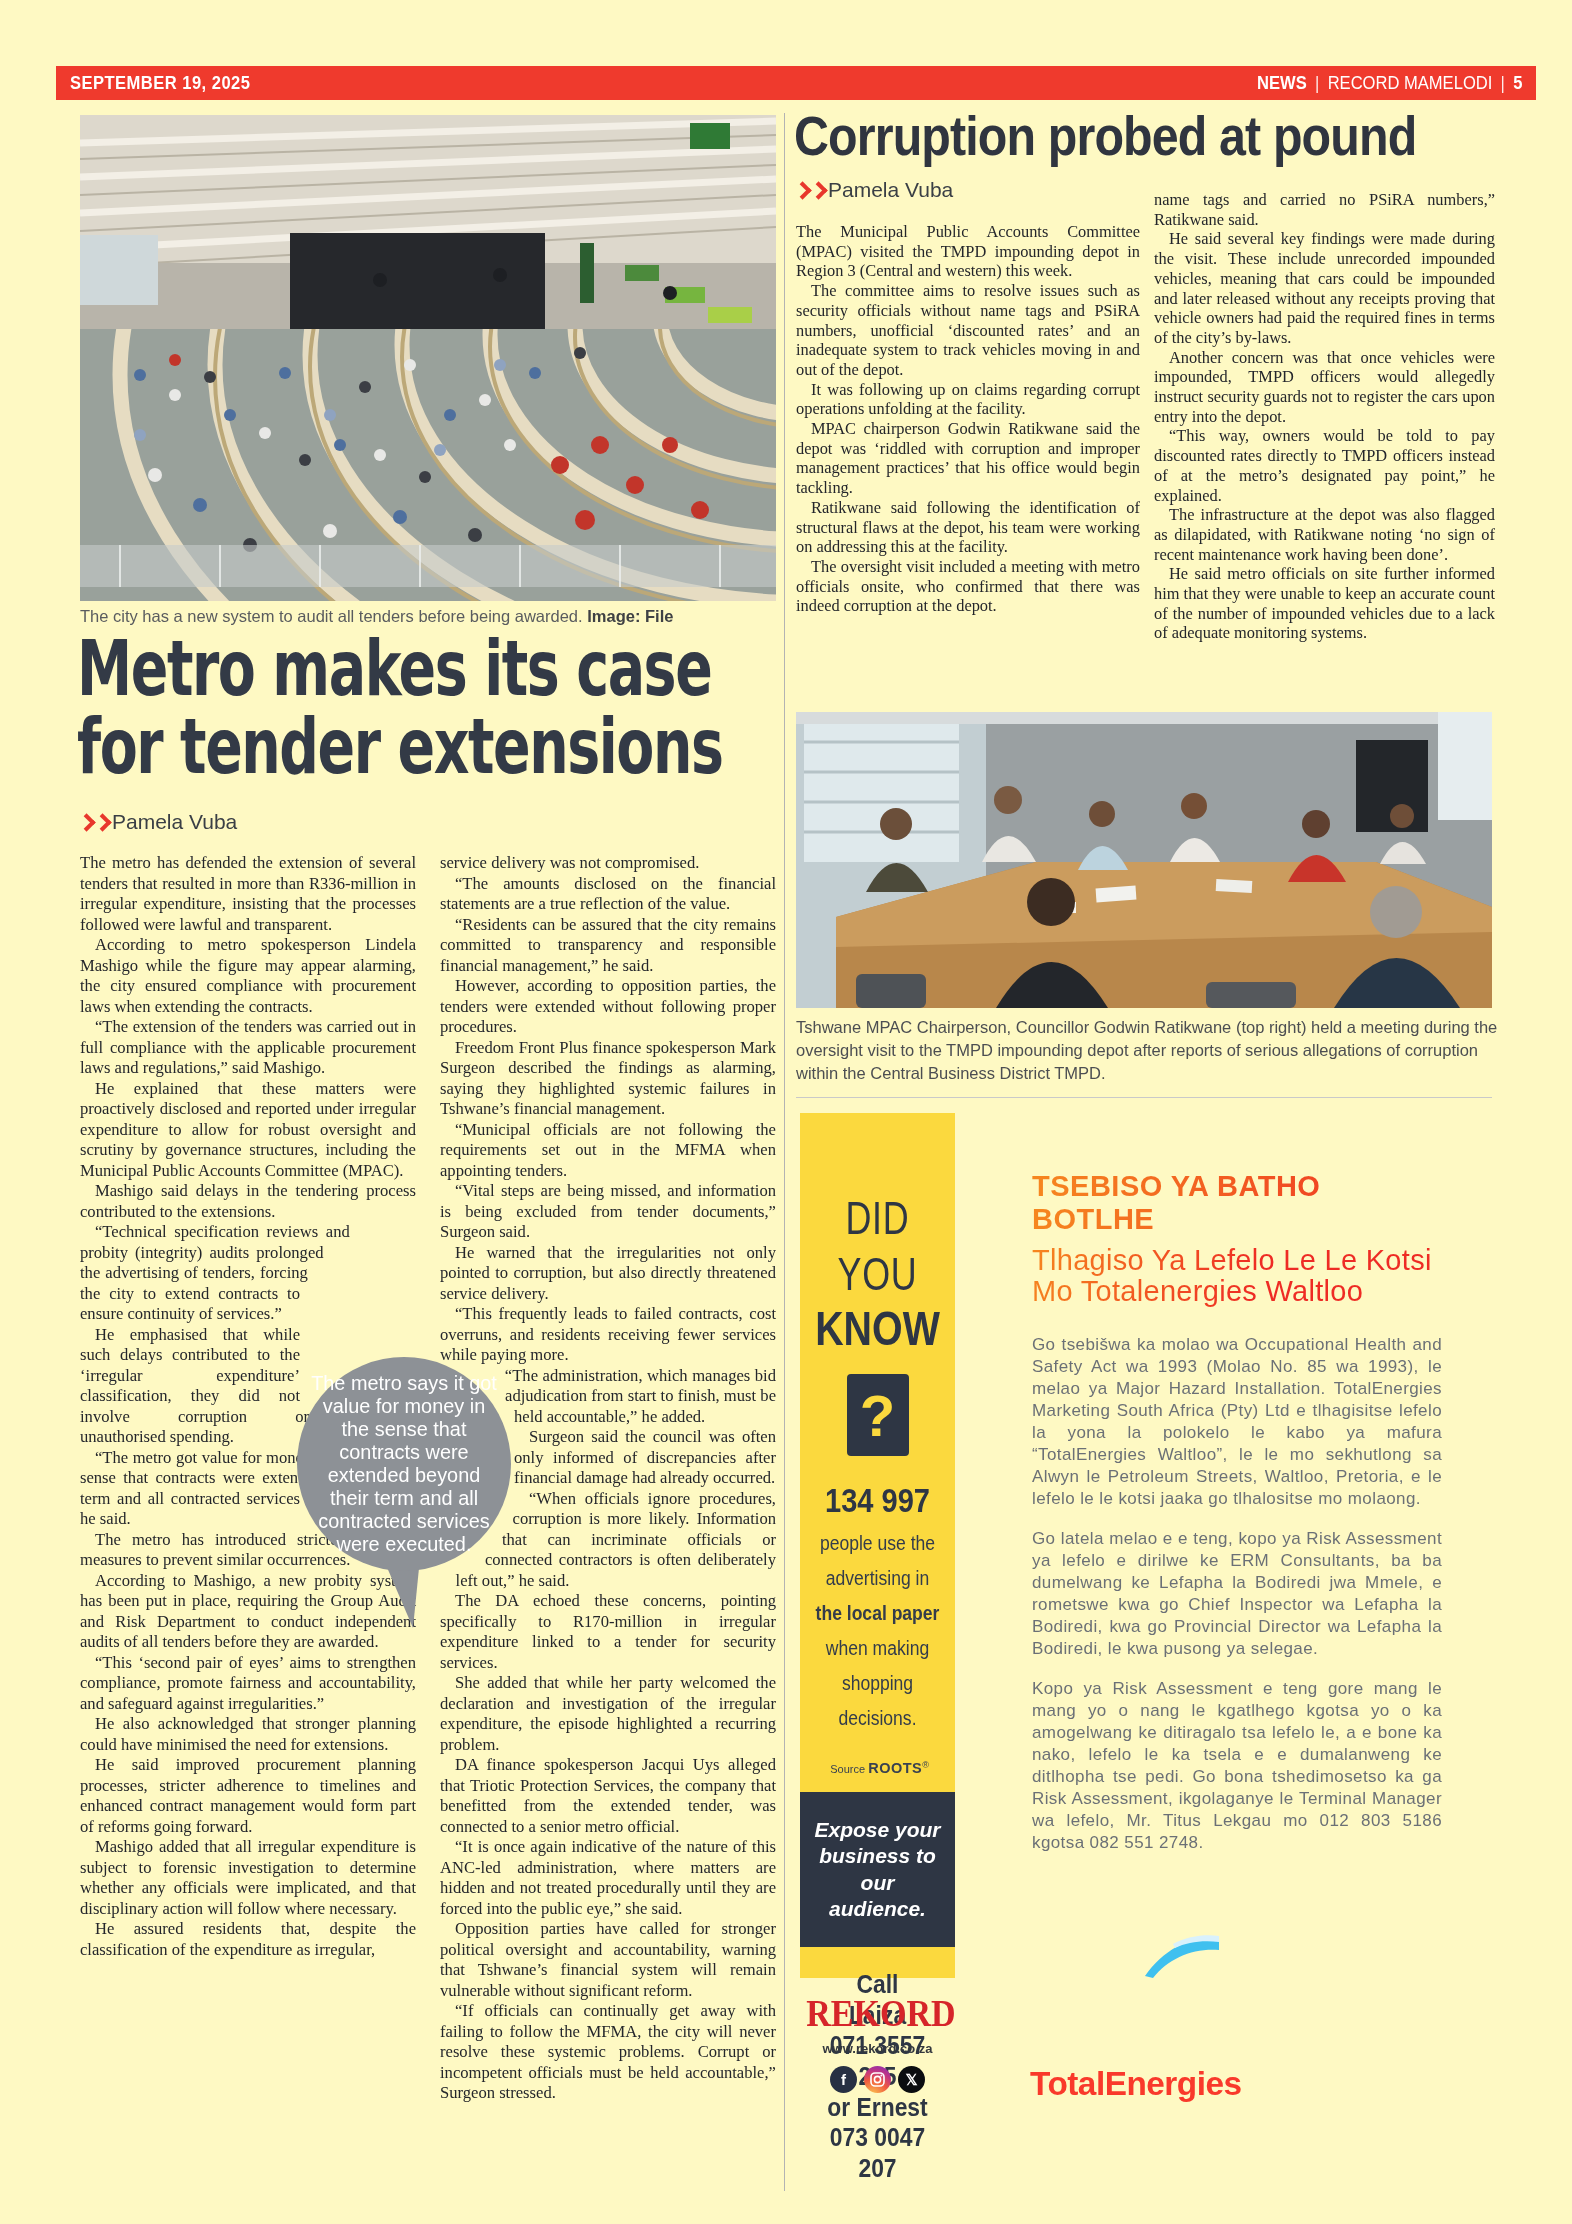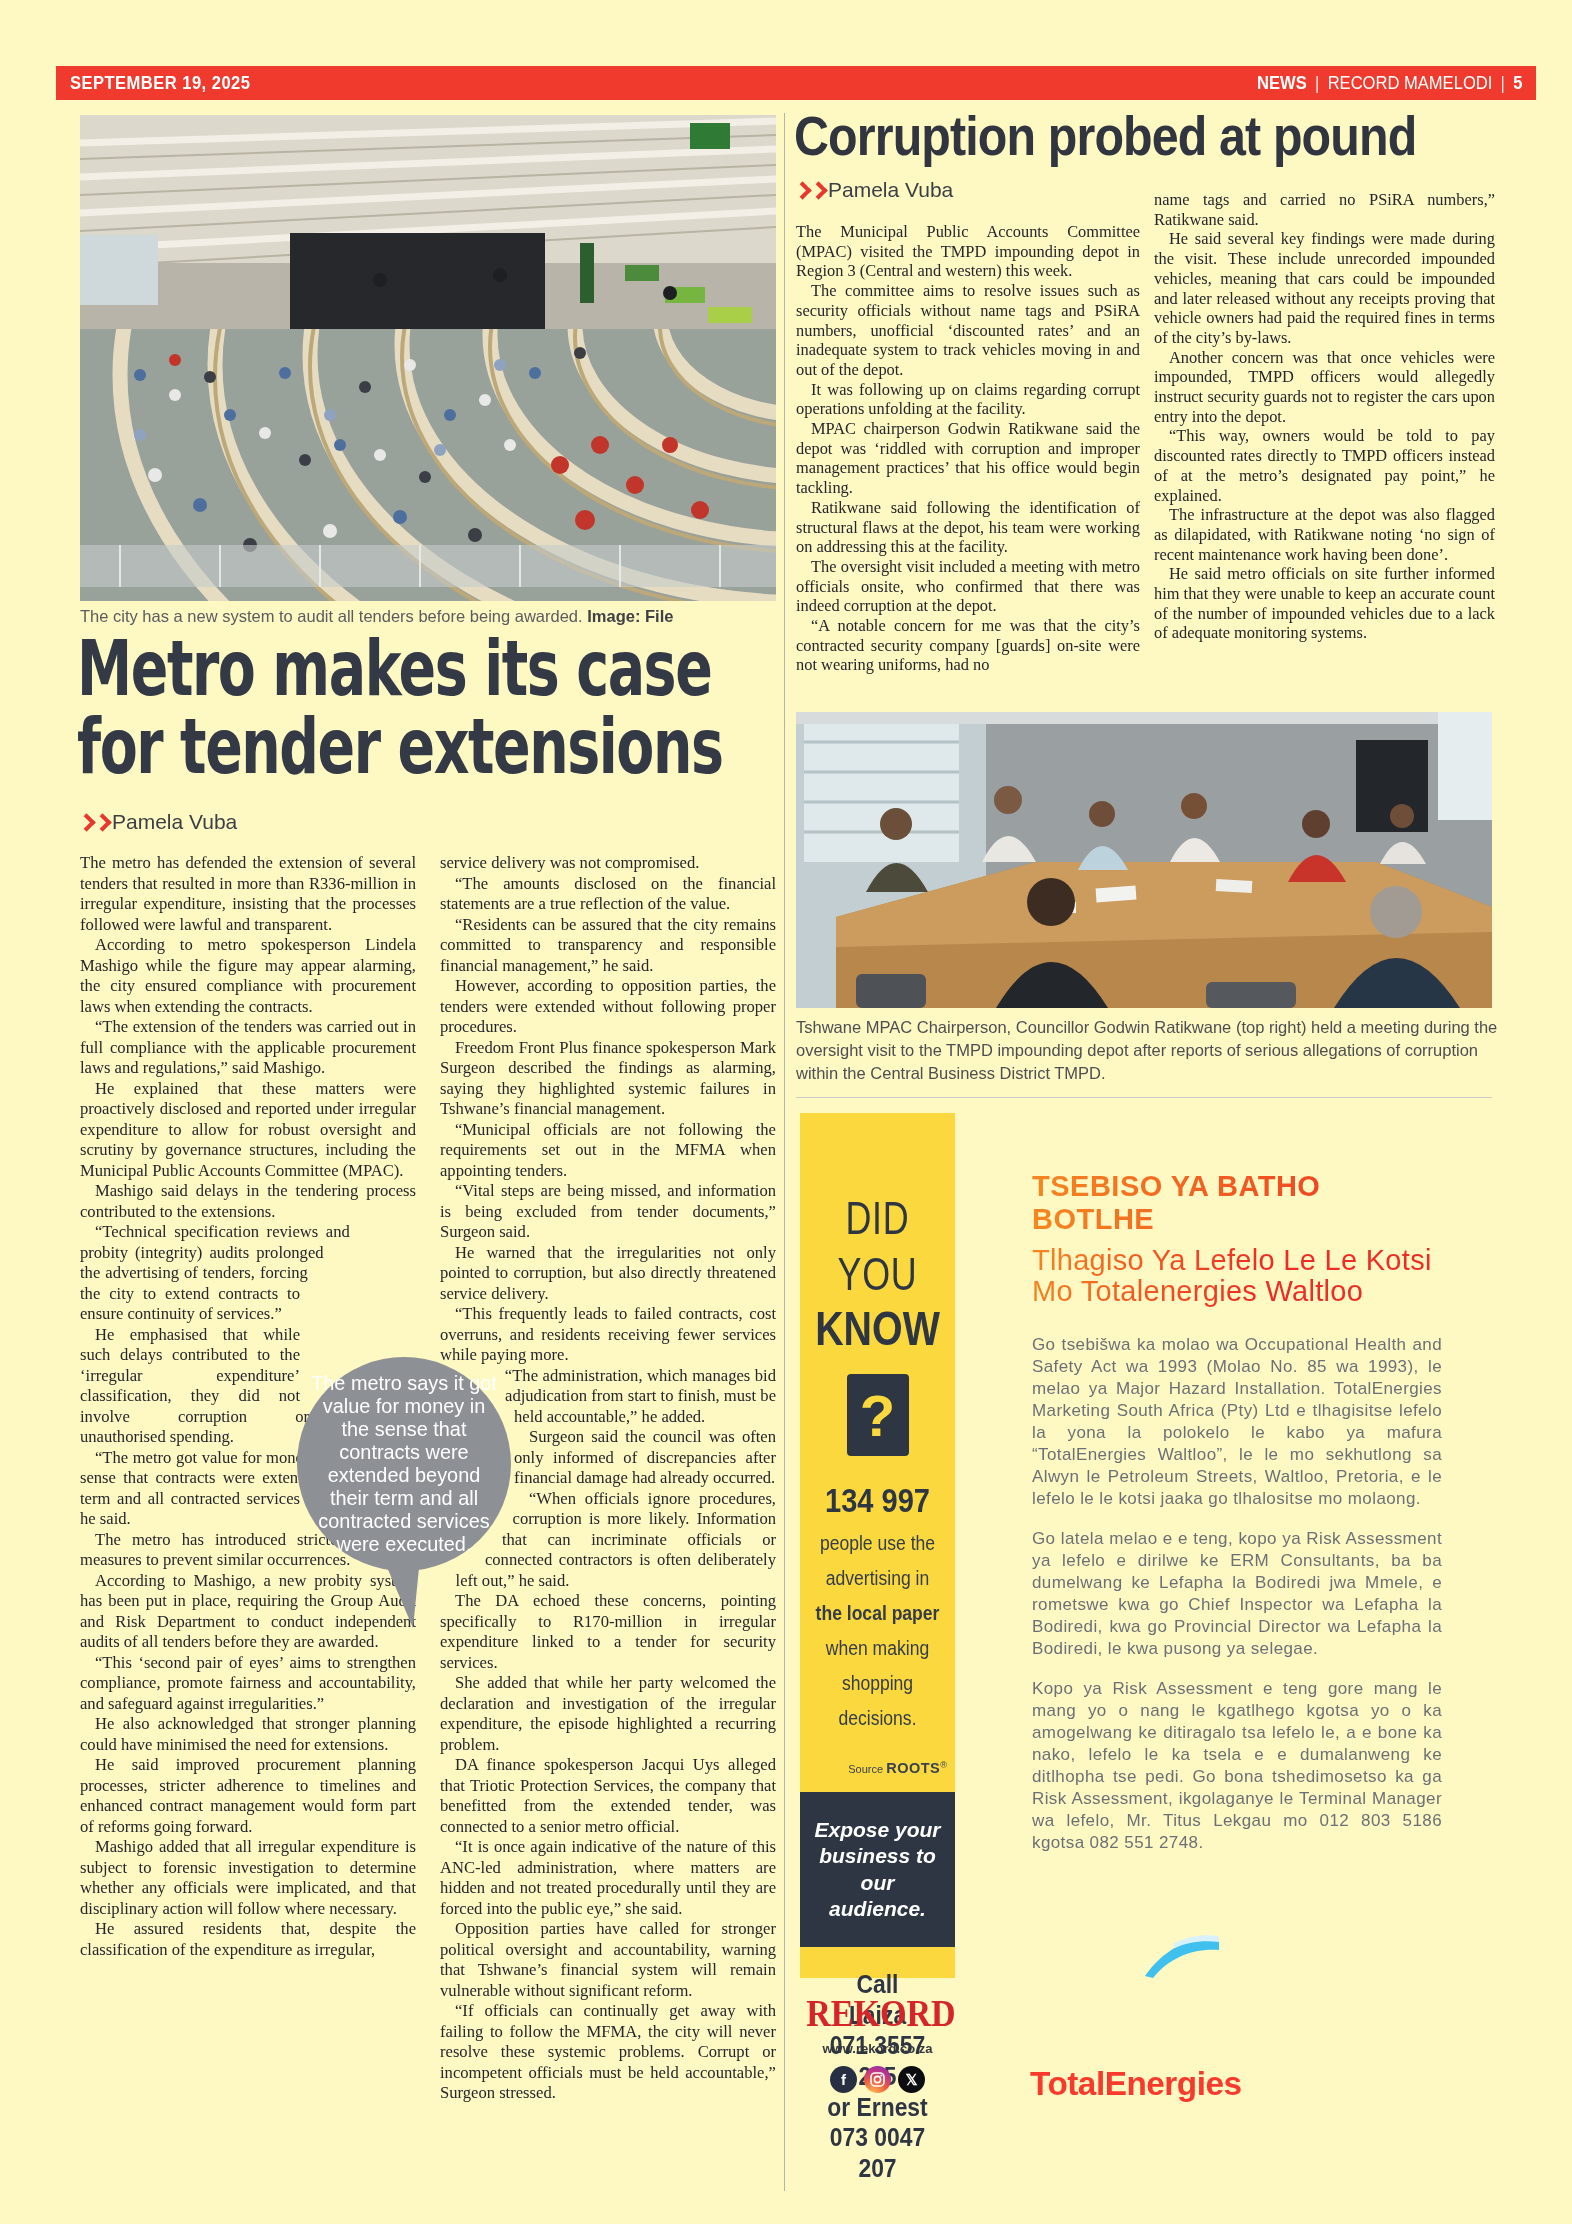--- a/index.html
+++ b/index.html
@@ -56,21 +56,21 @@
        color:#2e3644;text-align:center;}
   .yad .did{font-size:46px;font-weight:400;letter-spacing:1px;transform:scaleX(.78);margin-top:78px;}
   .yad .you{font-size:46px;font-weight:400;letter-spacing:1px;transform:scaleX(.78);margin-top:2px;}
   .yad .know{font-size:48px;font-weight:800;letter-spacing:0;transform:scaleX(.82);margin-top:0px;}
   .yad .qbox{width:62px;height:82px;background:#2e3644;border-radius:4px;margin:18px auto 0;
              display:flex;align-items:center;justify-content:center;}
   .yad .qbox span{color:#fbd93e;font-size:58px;font-weight:800;}
   .yad .fig{font-size:33px;font-weight:800;transform:scaleX(.88);margin-top:26px;}
   .yad .line{font-size:19.5px;color:#343c4a;transform:scaleX(.9);margin-top:12px;}
   .yad .line.b{font-weight:bold;}
-  .yad .src{font-size:11px;text-align:right;padding-right:8px;margin-top:30px;color:#394150;}
+  .yad .src{font-size:11px;text-align:right;padding-right:26px;margin-top:30px;color:#394150;}
   .yad .src .r{font-weight:800;font-size:14.5px;letter-spacing:.5px;}
   .yad .expose{background:#2e3644;color:#fff;font-style:italic;font-weight:bold;font-size:21px;
                line-height:1.25;padding:25px 12px;margin-top:16px;transform:scaleX(1);}
   .yad .call{font-size:26px;font-weight:800;line-height:1.18;transform:scaleX(.88);margin-top:22px;}
   .rek{position:absolute;left:800px;top:1992px;width:155px;text-align:center;}
   .rek .logo{font-family:"Liberation Serif",serif;font-weight:bold;font-size:37px;color:#d6252a;
              letter-spacing:0px;transform:scaleX(.92);transform-origin:center;}
   .rek .url{font-size:13px;font-weight:bold;color:#33373d;margin-top:6px;}
   .rek .socials{display:flex;justify-content:center;gap:7px;margin-top:10px;}
   .sico{width:27px;height:27px;border-radius:50%;display:flex;align-items:center;justify-content:center;
@@ -287,21 +287,20 @@
     <span>Pamela Vuba</span>
   </div>
   <div class="pound">
     <div class="col" style="left:796px;top:222px;width:344px;">
       <p class="noind">The Municipal Public Accounts Committee (MPAC) visited the TMPD impounding depot in Region 3 (Central and western) this week.</p>
       <p>The committee aims to resolve issues such as security officials without name tags and PSiRA numbers, unofficial ‘discounted rates’ and an inadequate system to track vehicles moving in and out of the depot.</p>
       <p>It was following up on claims regarding corrupt operations unfolding at the facility.</p>
       <p>MPAC chairperson Godwin Ratikwane said the depot was ‘riddled with corruption and improper management practices’ that his office would begin tackling.</p>
       <p>Ratikwane said following the identification of structural flaws at the depot, his team were working on addressing this at the facility.</p>
       <p>The oversight visit included a meeting with metro officials onsite, who confirmed that there was indeed corruption at the depot.</p>
-      <p>“A notable concern for me was that the city’s contracted security company [guards] on-site were not wearing uniforms, had no</p>
     </div>
     <div class="col" style="left:1154px;top:190px;width:341px;">
       <p class="noind">name tags and carried no PSiRA numbers,” Ratikwane said.</p>
       <p>He said several key findings were made during the visit. These include unrecorded impounded vehicles, meaning that cars could be impounded and later released without any receipts proving that vehicle owners had paid the required fines in terms of the city’s by-laws.</p>
       <p>Another concern was that once vehicles were impounded, TMPD officers would allegedly instruct security guards not to register the cars upon entry into the depot.</p>
       <p>“This way, owners would be told to pay discounted rates directly to TMPD officers instead of at the metro’s designated pay point,” he explained.</p>
       <p>The infrastructure at the depot was also flagged as dilapidated, with Ratikwane noting ‘no sign of recent maintenance work having been done’.</p>
       <p>He said metro officials on site further informed him that they were unable to keep an accurate count of the number of impounded vehicles due to a lack of adequate monitoring systems.</p>
     </div>
   </div>

